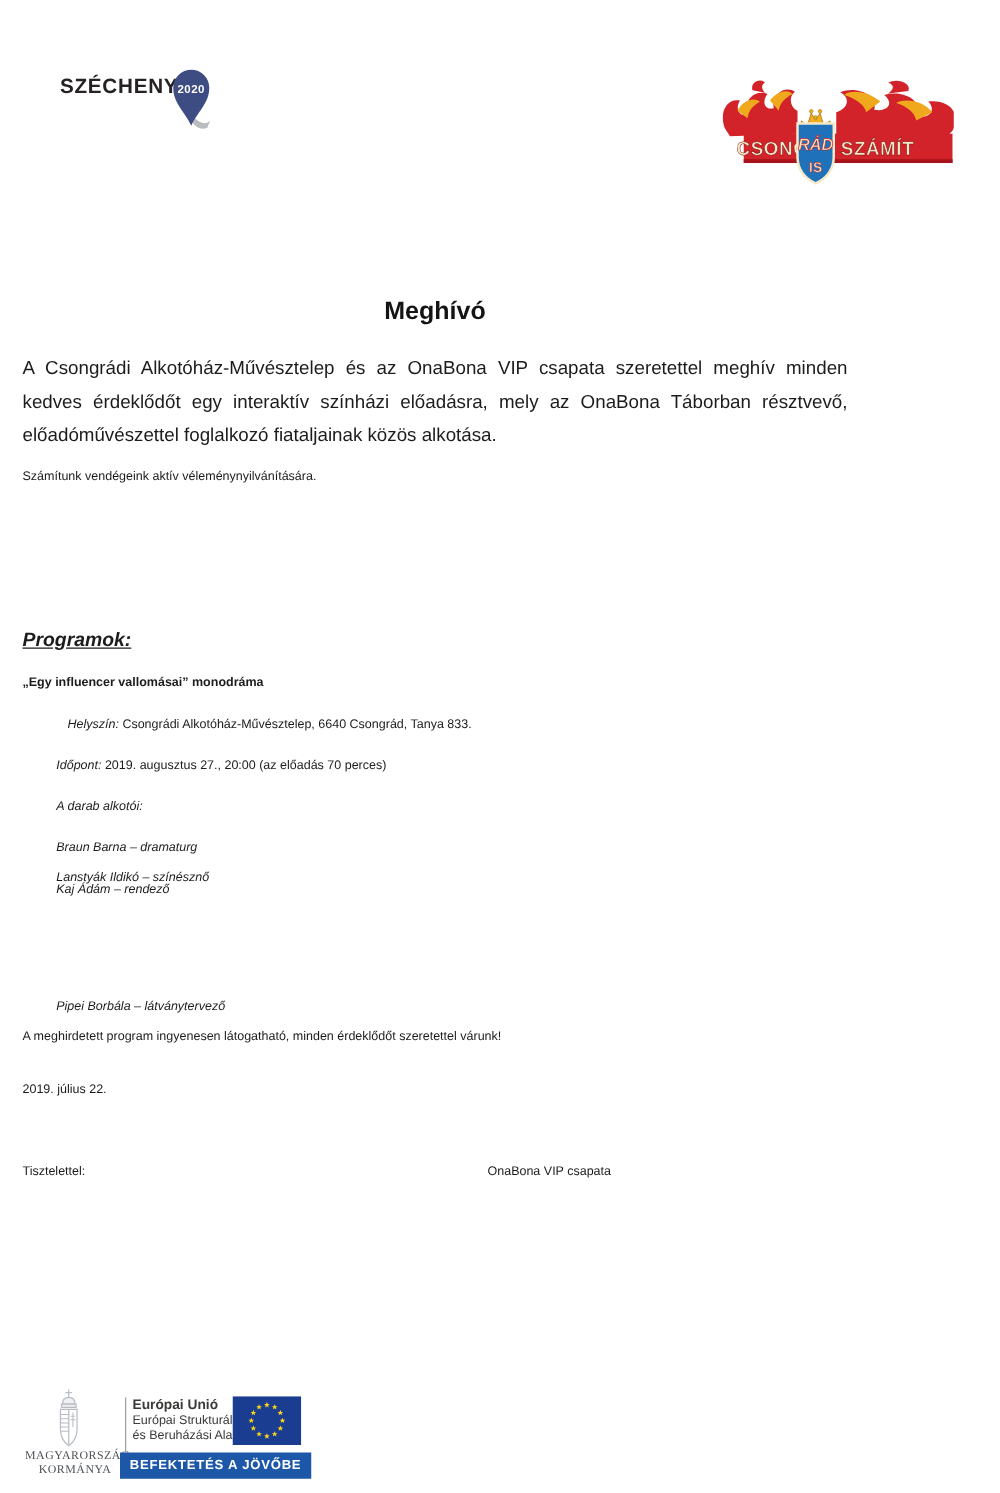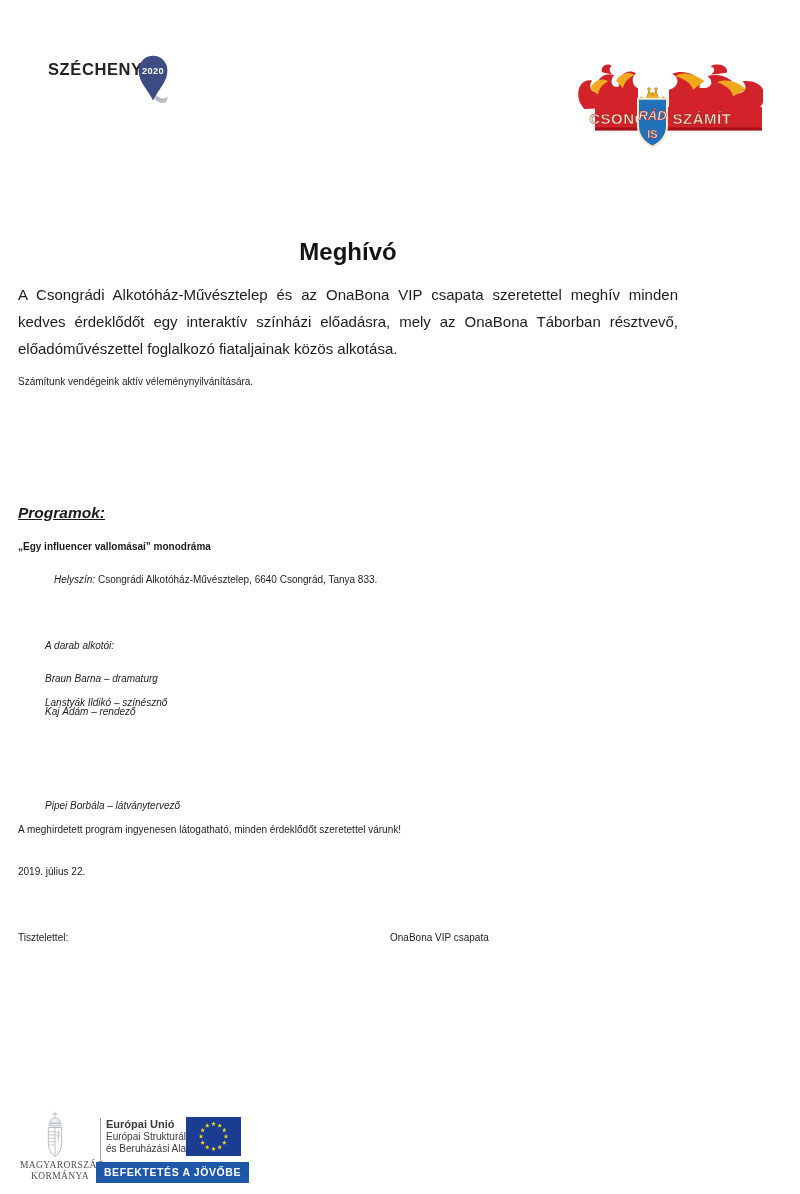--- a/index.html
+++ b/index.html
@@ -15,21 +15,21 @@
     position:absolute; left:0; top:9px; font-size:16.5px; font-weight:800;
     letter-spacing:0.6px; color:#262223;
   }
   .sz-pin { position:absolute; left:89px; top:0; }
   .csongrad-logo { position:absolute; left:578px; top:62px; width:185px; height:97px; }
 
   
   .tblock { position:absolute; font-size:10px; line-height:20px; white-space:nowrap; }
   .para { position:absolute; left:18px; width:660px; font-size:15px; line-height:27px; text-align:justify; }
   .title { position:absolute; left:18px; width:660px; top:238px; text-align:center;
-           font-size:24px; font-weight:bold; color:#141414; }
+           font-size:20px; font-weight:bold; color:#141414; }
   .programs-heading { font-weight:bold; font-style:italic; text-decoration:underline; font-size:15.5px; }
   .prog-title { font-weight:bold; }
   .ital { font-style:italic; }
 
   
   .footer { position:absolute; left:0; top:1106px; width:270px; height:85px; }
   .arms { position:absolute; left:42px; top:4px; }
   .gov-text { position:absolute; left:20px; top:54px; width:80px; text-align:center;
               font-family:"Liberation Serif", serif; color:#4e5256; font-size:9.5px;
               line-height:11px; letter-spacing:0.4px; }
@@ -101,20 +101,21 @@
 
   <div class="tblock" style="left:18px; top:372px;">Számítunk vendégeink aktív véleménynyilvánítására.</div>
 
 
   <div class="tblock programs-heading" style="left:18px; top:503px;">Programok:</div>
 
   <div class="tblock prog-title" style="left:18px; top:537px;">„Egy influencer vallomásai” monodráma</div>
 
   <div class="tblock" style="left:54px; top:570px;"><span class="ital">Helyszín:</span><span> Csongrádi Alkotóház-Művésztelep, 6640 Csongrád, Tanya 833.</span></div>
 
+  <div class="tblock" style="left:45px; top:603px;"><span class="ital">Időpont:</span><span> 2019. augusztus 27., 20:00 (az előadás 70 perces)</span></div>
 
   <div class="tblock ital" style="left:45px; top:636px;">A darab alkotói:</div>
 
   <div class="tblock ital" style="left:45px; top:669px;">Braun Barna – dramaturg</div>
   <div class="tblock ital" style="left:45px; top:702px;">Kaj Ádám – rendező</div>
   <div class="tblock ital" style="left:45px; top:693px;text-align:center;">Lanstyák Ildikó – színésznő</div>
   <div class="tblock ital" style="left:45px; top:768px;margin-top:28px;">Pipei Borbála – látványtervező</div>
 
   <div class="tblock" style="left:18px; top:820px;">A meghirdetett program ingyenesen látogatható, minden érdeklődőt szeretettel várunk!</div>
 

